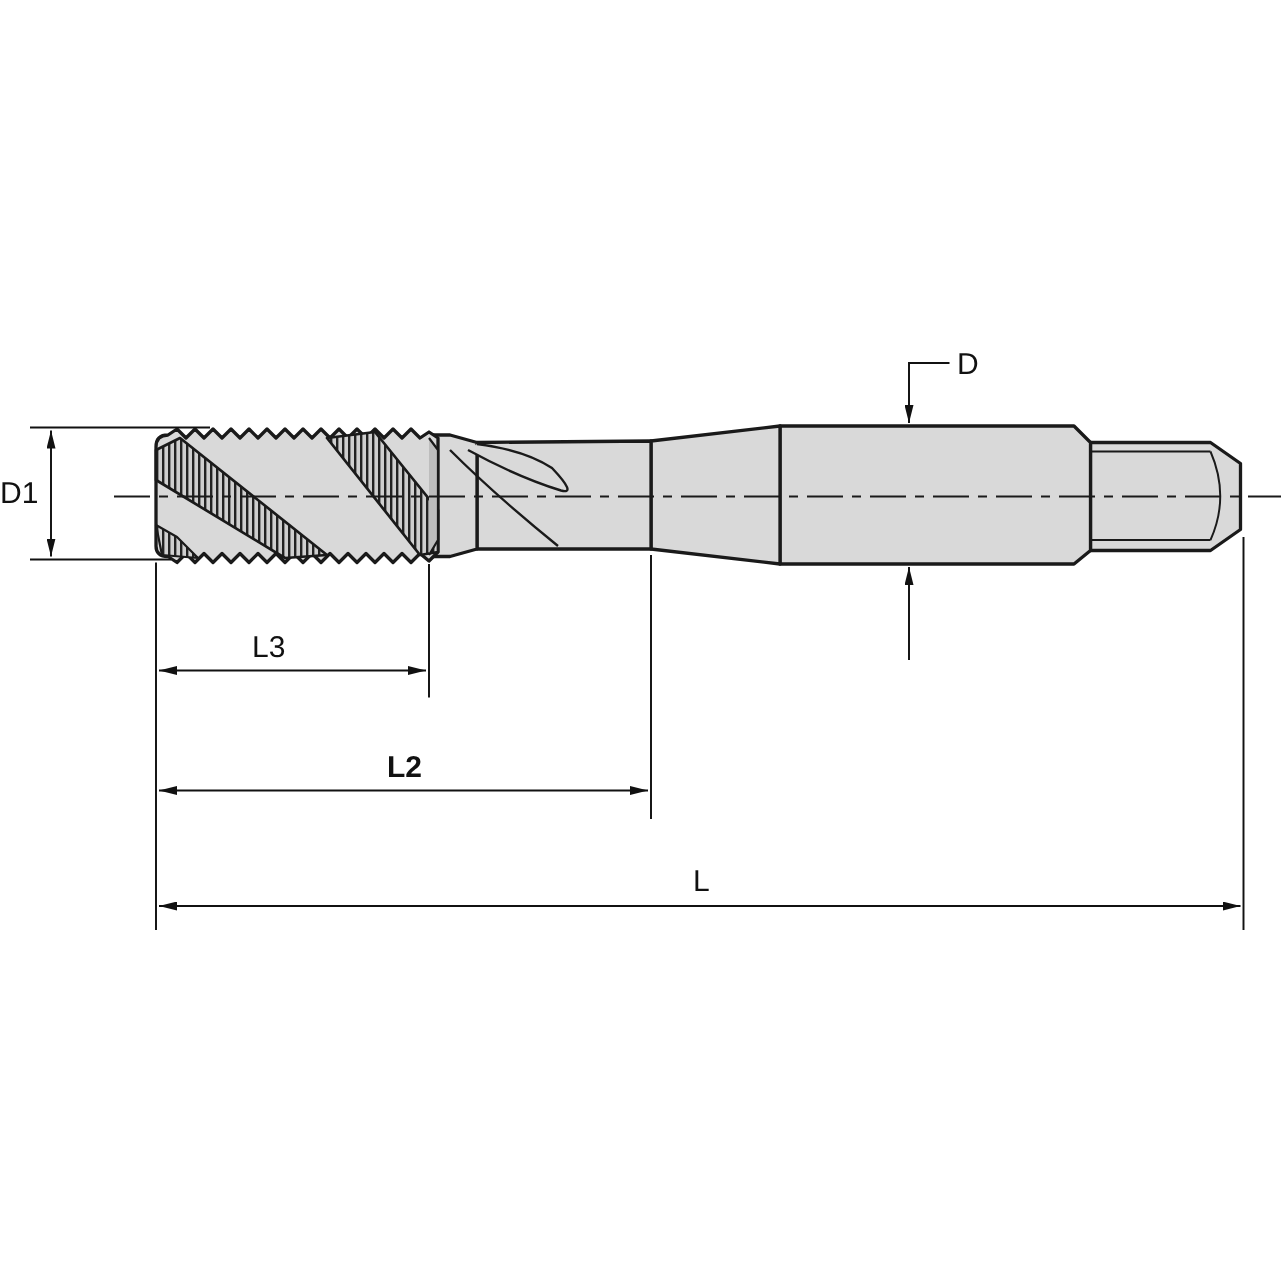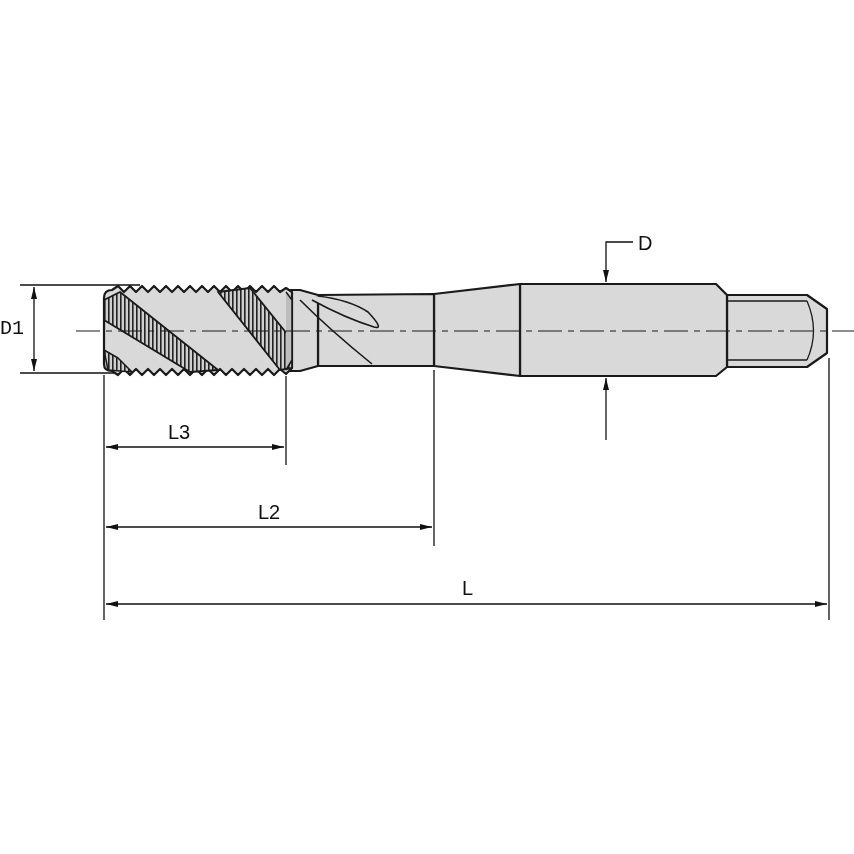--- a/index.html
+++ b/index.html
@@ -72,17 +72,17 @@
     <line x1="829" y1="358" x2="829" y2="620"></line>
   </g>
 
   <line x1="106" y1="447" x2="284" y2="447" stroke="#111" stroke-width="1.3" marker-start="url(#arrow)" marker-end="url(#arrow)"></line>
 
   <line x1="106" y1="527" x2="432" y2="527" stroke="#111" stroke-width="1.3" marker-start="url(#arrow)" marker-end="url(#arrow)"></line>
 
   <line x1="106" y1="604" x2="827" y2="604" stroke="#111" stroke-width="1.3" marker-start="url(#arrow)" marker-end="url(#arrow)"></line>
 </svg>
 
-<div class="dim-label" style="left:0px; top:319px;font-family:Liberation Mono, monospace;">D1</div>
+<div class="dim-label" style="left:0px; top:319px;">D1</div>
 <div class="dim-label" style="left:638px; top:233px;">D</div>
 <div class="dim-label" style="left:168px; top:422px;">L3</div>
-<div class="dim-label" style="left:258px; top:502px;">L2</div>
+<div class="dim-label" style="left:258px; top:502px;font-weight:bold;">L2</div>
 <div class="dim-label" style="left:462px; top:578px;">L</div>
 
 </body></html>

